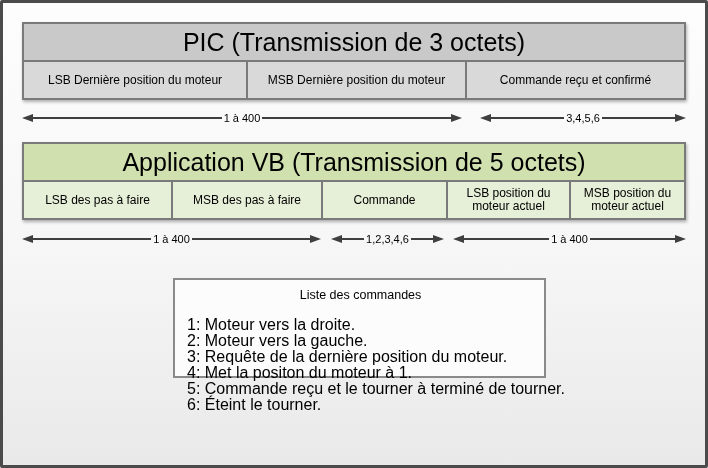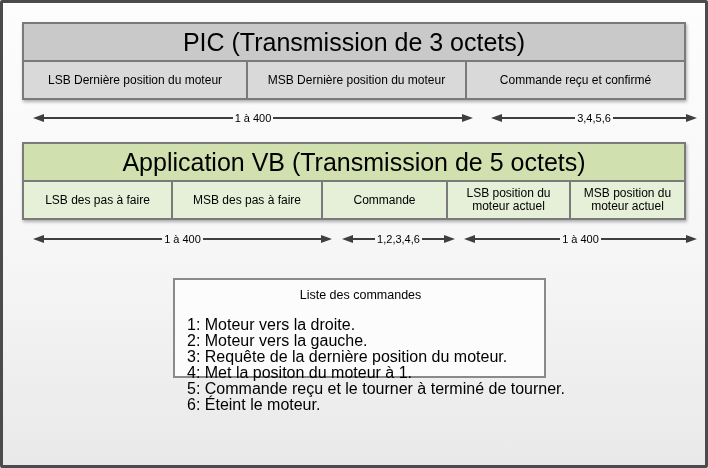--- a/index.html
+++ b/index.html
@@ -64,21 +64,21 @@
   
   .vb-c0 { flex: 0 0 149px; }
   .vb-c1 { flex: 0 0 150px; }
   .vb-c2 { flex: 0 0 125px; }
   .vb-c3 { flex: 0 0 123px; }
   .vb-c4 { flex: 1; }
 
   
   .arrow-row {
     position: absolute;
-    left: 30px;
+    left: 19px;
     width: 664px;
     height: 20px;
     display: flex;
     align-items: center;
   }
   .arrow-row-1 { top: 105px; }
   .arrow-row-2 { top: 226px; }
   .range-arrow {
     display: flex;
     align-items: center;
@@ -195,16 +195,16 @@
     </div>
   </div>
 
   <div class="commands-box">
     <div class="commands-title">Liste des commandes</div>
     <div class="command-item">1: Moteur vers la droite.</div>
     <div class="command-item">2: Moteur vers la gauche.</div>
     <div class="command-item">3: Requête de la dernière position du moteur.</div>
     <div class="command-item">4: Met la positon du moteur à 1.</div>
     <div class="command-item">5: Commande reçu et le tourner à terminé de tourner.</div>
-    <div class="command-item">6: Éteint le moteur.</div>
+    <div class="command-item">6: Éteint le tourner.</div>
   </div>
 
 </div>
 
 </body></html>

